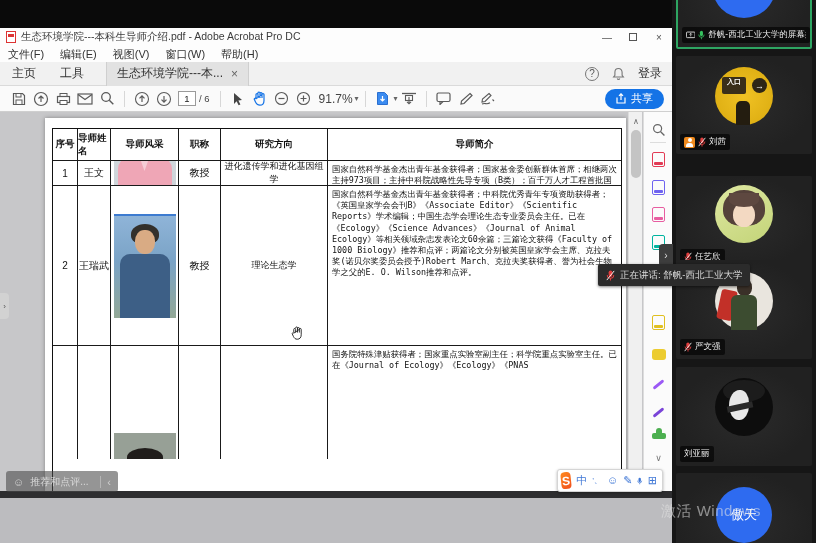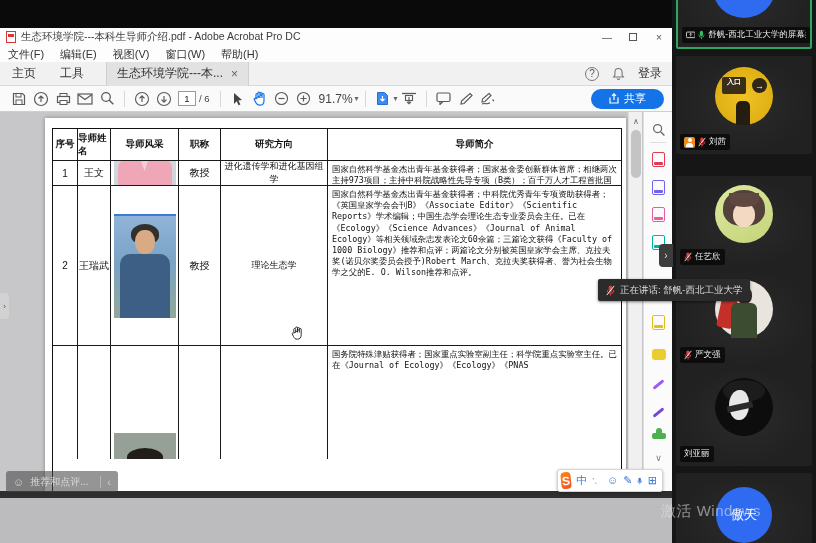--- a/index.html
+++ b/index.html
@@ -32,21 +32,21 @@
   .help-circle { width:14px; height:14px; border:1px solid #777; border-radius:50%; font-size:10px; color:#555; display:flex; align-items:center; justify-content:center; }
   .login-link { font-size:12px; color:#333; }
 
   .toolbar { position:absolute; left:0; top:58px; width:672px; height:26px; background:#fafafa; border-bottom:1px solid #cfcfcf; display:flex; align-items:center; padding:0 8px; }
   .tb-ic { width:22px; height:20px; display:flex; align-items:center; justify-content:center; flex:none; }
   .tb-div { width:1px; height:16px; background:#d7d7d7; margin:0 6px; flex:none; }
   .page-box { width:18px; height:15px; border:1px solid #9a9a9a; background:#fff; font-size:9.5px; color:#222; display:flex; align-items:center; justify-content:center; margin:0 3px; }
   .page-total { font-size:9.5px; color:#444; margin-right:4px; }
   .zoom-text { font-size:12px; color:#444; margin:0 2px 0 4px; }
   .caret { font-size:8px; color:#666; }
-  .share-btn { margin-left:auto; height:20px; background:#1473e6; border-radius:10px; color:#fff; font-size:11px; display:flex; align-items:center; gap:5px; padding:0 18px; }
+  .share-btn { margin-left:auto; height:20px; background:#1473e6; border-radius:10px; color:#fff; font-size:11px; display:flex; align-items:center; gap:5px; padding:0 11px; }
 
   .content { position:absolute; left:0; top:84px; width:672px; height:379px; background:#c7c7c9; overflow:hidden; }
   .page { position:absolute; left:45px; top:6px; width:581px; height:373px; background:#fff; box-shadow:0 0 4px rgba(0,0,0,.35); overflow:hidden; }
 
   .pdf-table { position:absolute; left:7px; top:10px; width:570px; border:1.5px solid #111; display:grid; grid-template-columns:25px 33px 68px 42px 107px 1fr; grid-template-rows:32px 25px 160px 113px 40px; background:#fff; color:#111; }
   .tc { border-right:1px solid #1a1a1a; border-bottom:1px solid #1a1a1a; display:flex; align-items:center; justify-content:center; font-size:10px; overflow:hidden; }
   .tc.last { border-right:none; }
   .tc.norb { border-bottom:none; }
   .t-title { grid-column:1/7; font-size:15px; font-weight:bold; letter-spacing:1px; font-family:"Liberation Serif", serif; }
   .th { font-weight:bold; font-size:9.5px; }
@@ -122,21 +122,21 @@
   .av3 .bang { position:absolute; left:14px; top:8px; width:30px; height:14px; background:#5e4840; border-radius:0 0 55% 55%; }
   .av4 { background:#e9e5de; }
   .av4 .head { position:absolute; left:22px; top:7px; width:15px; height:17px; background:#3a3028; border-radius:45%; }
   .av4 .body { position:absolute; left:16px; top:23px; width:26px; height:35px; background:#3c4c30; border-radius:6px 6px 0 0; }
   .av4 .flag { position:absolute; left:4px; top:18px; width:16px; height:30px; background:#c23028; border-radius:3px; transform:rotate(12deg); }
   .av5 { background:#0d0d0d; }
   .av5 .face { position:absolute; left:14px; top:12px; width:20px; height:30px; background:#e8e8e8; border-radius:55% 45% 50% 50%; }
   .av5 .hood { position:absolute; left:8px; top:2px; width:42px; height:22px; background:#1c1c1c; border-radius:50%; }
   .av5 .band { position:absolute; left:12px; top:26px; width:26px; height:6px; background:#2a2a2a; transform:rotate(-12deg); }
 
-  .toast { position:absolute; left:598px; top:279px; height:22px; background:#2b2b2b; border-radius:2px; box-shadow:0 1px 3px rgba(0,0,0,.5); display:flex; align-items:center; gap:5px; padding:0 8px; z-index:30; }
+  .toast { position:absolute; left:598px; top:264px; height:22px; background:#2b2b2b; border-radius:2px; box-shadow:0 1px 3px rgba(0,0,0,.5); display:flex; align-items:center; gap:5px; padding:0 8px; z-index:30; }
   .toast .tx { color:#dedede; font-size:9.5px; white-space:nowrap; }
   .panel-handle { position:absolute; left:659px; top:244px; width:14px; height:23px; background:#3d3d3d; border-radius:4px 0 0 4px; display:flex; align-items:center; justify-content:center; color:#ddd; font-size:10px; z-index:25; }
   .watermark { position:absolute; left:661px; top:502px; font-size:15px; color:rgba(230,230,230,.55); z-index:26; letter-spacing:.5px; }
 
   svg { display:block; }
 </style>
 </head>
 <body>
 
 <div id="screen">
@@ -471,21 +471,21 @@
       <div class="name-tag">
         <svg width="8" height="10" viewBox="0 0 9 12">
             <rect x="2.5" y="0.5" width="4" height="7" rx="2" fill="#e03e3e"></rect>
             <path d="M1 5.5a3.5 3.5 0 0 0 7 0M4.5 9v2.5" fill="none" stroke="#e03e3e" stroke-width="1.1"></path>
             <path d="m0.5 11 8-10" stroke="#fff" stroke-width="1"></path>
           </svg>
         <span class="nm">任艺欣</span>
       </div>
     </div>
 
-    <div class="tile" style="top:268px; height:99px;">
+    <div class="tile" style="top:260px; height:99px;">
       <div class="avatar av4" style="width:58px;height:58px;left:39px;top:12px;">
         <span class="flag"></span>
           <span class="head"></span>
           <span class="body"></span>
       </div>
       <div class="name-tag">
         <svg width="8" height="10" viewBox="0 0 9 12">
             <rect x="2.5" y="0.5" width="4" height="7" rx="2" fill="#e03e3e"></rect>
             <path d="M1 5.5a3.5 3.5 0 0 0 7 0M4.5 9v2.5" fill="none" stroke="#e03e3e" stroke-width="1.1"></path>
             <path d="m0.5 11 8-10" stroke="#fff" stroke-width="1"></path>

